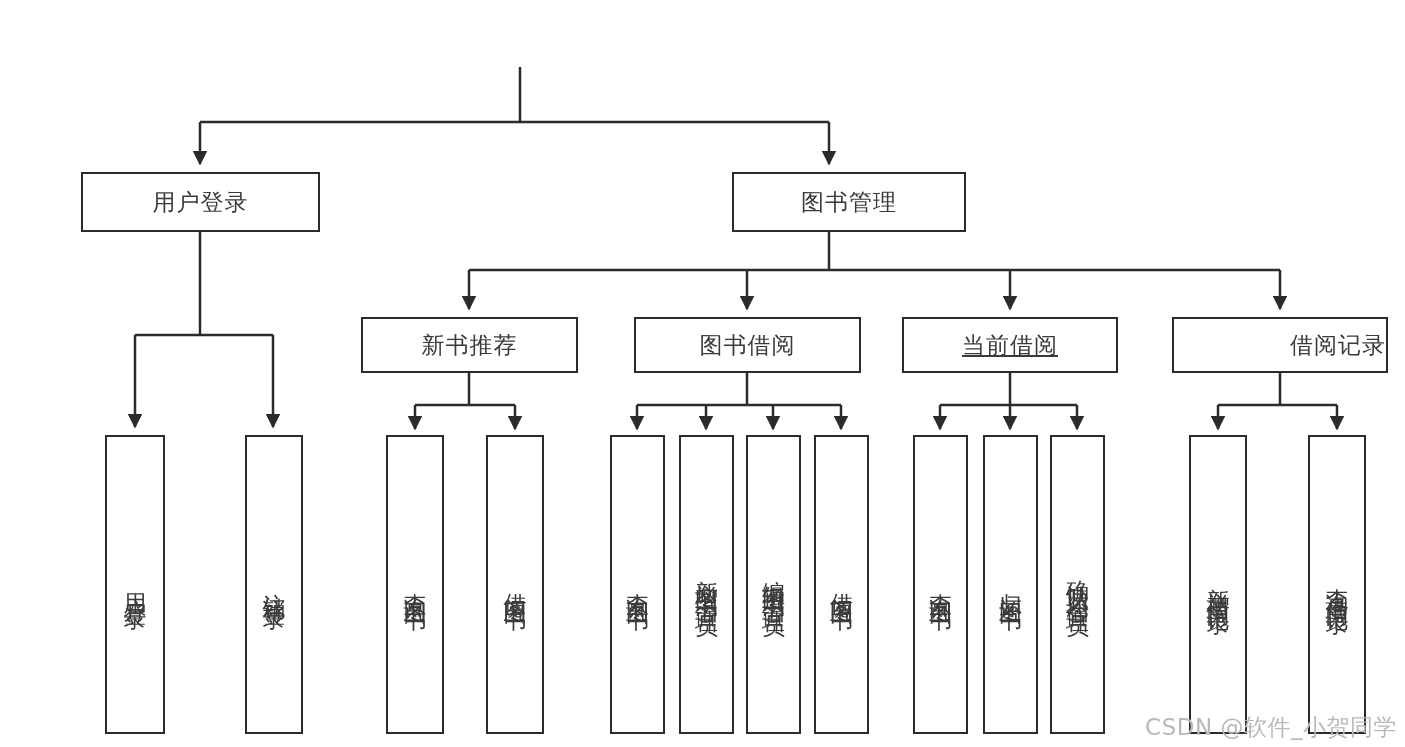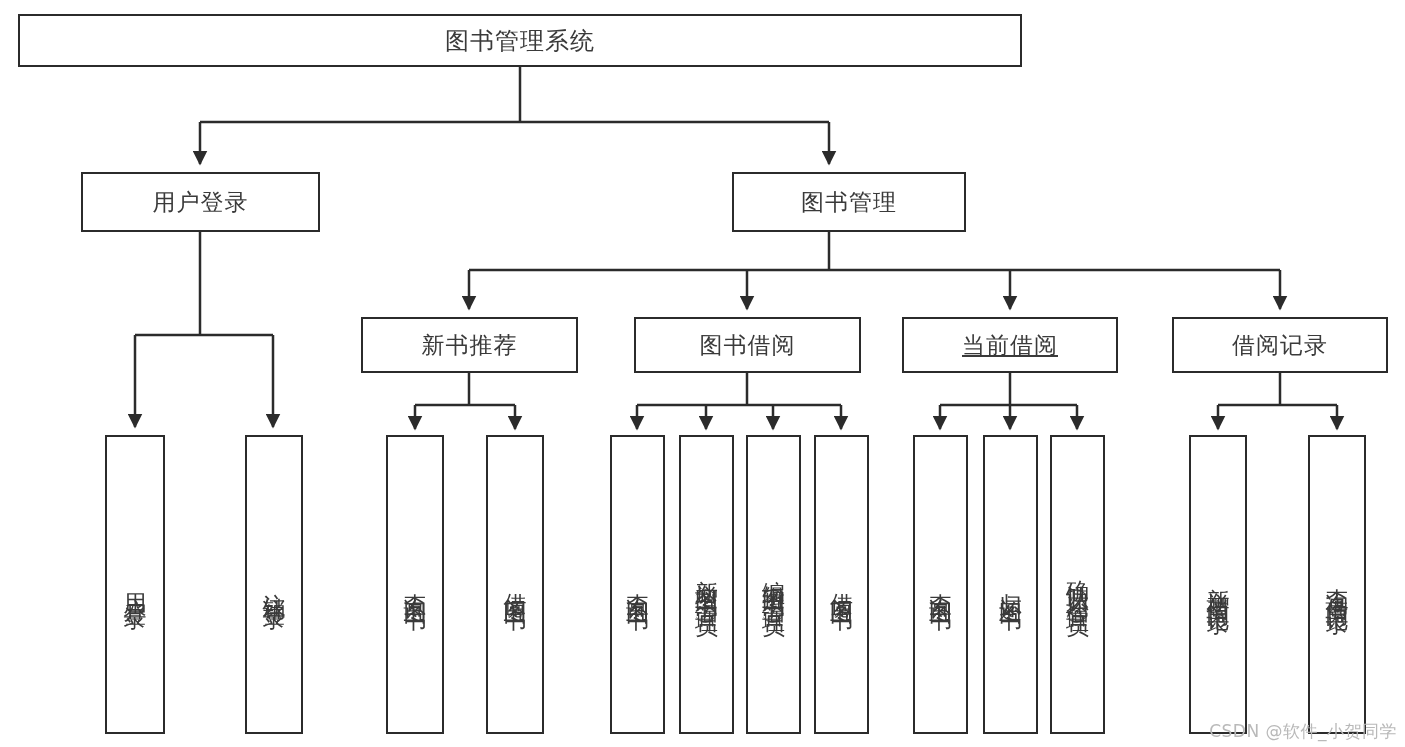--- a/index.html
+++ b/index.html
@@ -56,21 +56,21 @@
     text-orientation: upright;
     font-size: 23px;
     letter-spacing: 5px;
     line-height: 1.0;
     white-space: nowrap;
   }
   .watermark {
     position: absolute;
     right: 8px;
     bottom: 4px;
-    font-size: 17px;
+    font-size: 23px;
     color: #b9b9b9;
     letter-spacing: 0.5px;
     white-space: nowrap;
     font-family: "DejaVu Sans", "Liberation Sans", sans-serif;
   }
 </style>
 </head>
 <body>
 
 <div id="canvas">
@@ -119,41 +119,38 @@
       <path d="M 1010 405 L 1010 429" marker-end="url(#arrow)"></path>
       <path d="M 1077 405 L 1077 429" marker-end="url(#arrow)"></path>
 
       <path d="M 1280 373 L 1280 405"></path>
       <path d="M 1218 405 L 1337 405"></path>
       <path d="M 1218 405 L 1218 429" marker-end="url(#arrow)"></path>
       <path d="M 1337 405 L 1337 429" marker-end="url(#arrow)"></path>
     </g>
   </svg>
 
-  <div class="node horiz root" style="left:18px; top:14px; width:1004px; height:53px;">
-    <span class="label">图书管理系统</span>
-  </div>
 
   <div class="node horiz" style="left:81px; top:172px; width:239px; height:60px;">
     <span class="label">用户登录</span>
   </div>
   <div class="node horiz" style="left:732px; top:172px; width:234px; height:60px;">
     <span class="label">图书管理</span>
   </div>
 
   <div class="node horiz" style="left:634px; top:317px; width:227px; height:56px;">
     <span class="label">图书借阅</span>
   </div>
   <div class="node horiz" style="left:361px; top:317px; width:217px; height:56px;">
     <span class="label">新书推荐</span>
   </div>
   <div class="node horiz" style="left:902px; top:317px; width:216px; height:56px;text-decoration:underline;">
     <span class="label">当前借阅</span>
   </div>
-  <div class="node horiz" style="left:1172px; top:317px; width:216px; height:56px;">
+  <div class="node horiz" style="left:1172px; top:317px; width:216px; height:56px;justify-content:flex-end;">
     <span class="label">借阅记录</span>
   </div>
 
   <div class="node vert" style="left:105px; top:435px; width:60px; height:299px;">
     <span class="label">用户登录</span>
   </div>
   <div class="node vert" style="left:245px; top:435px; width:58px; height:299px;">
     <span class="label">注销登录</span>
   </div>
 

